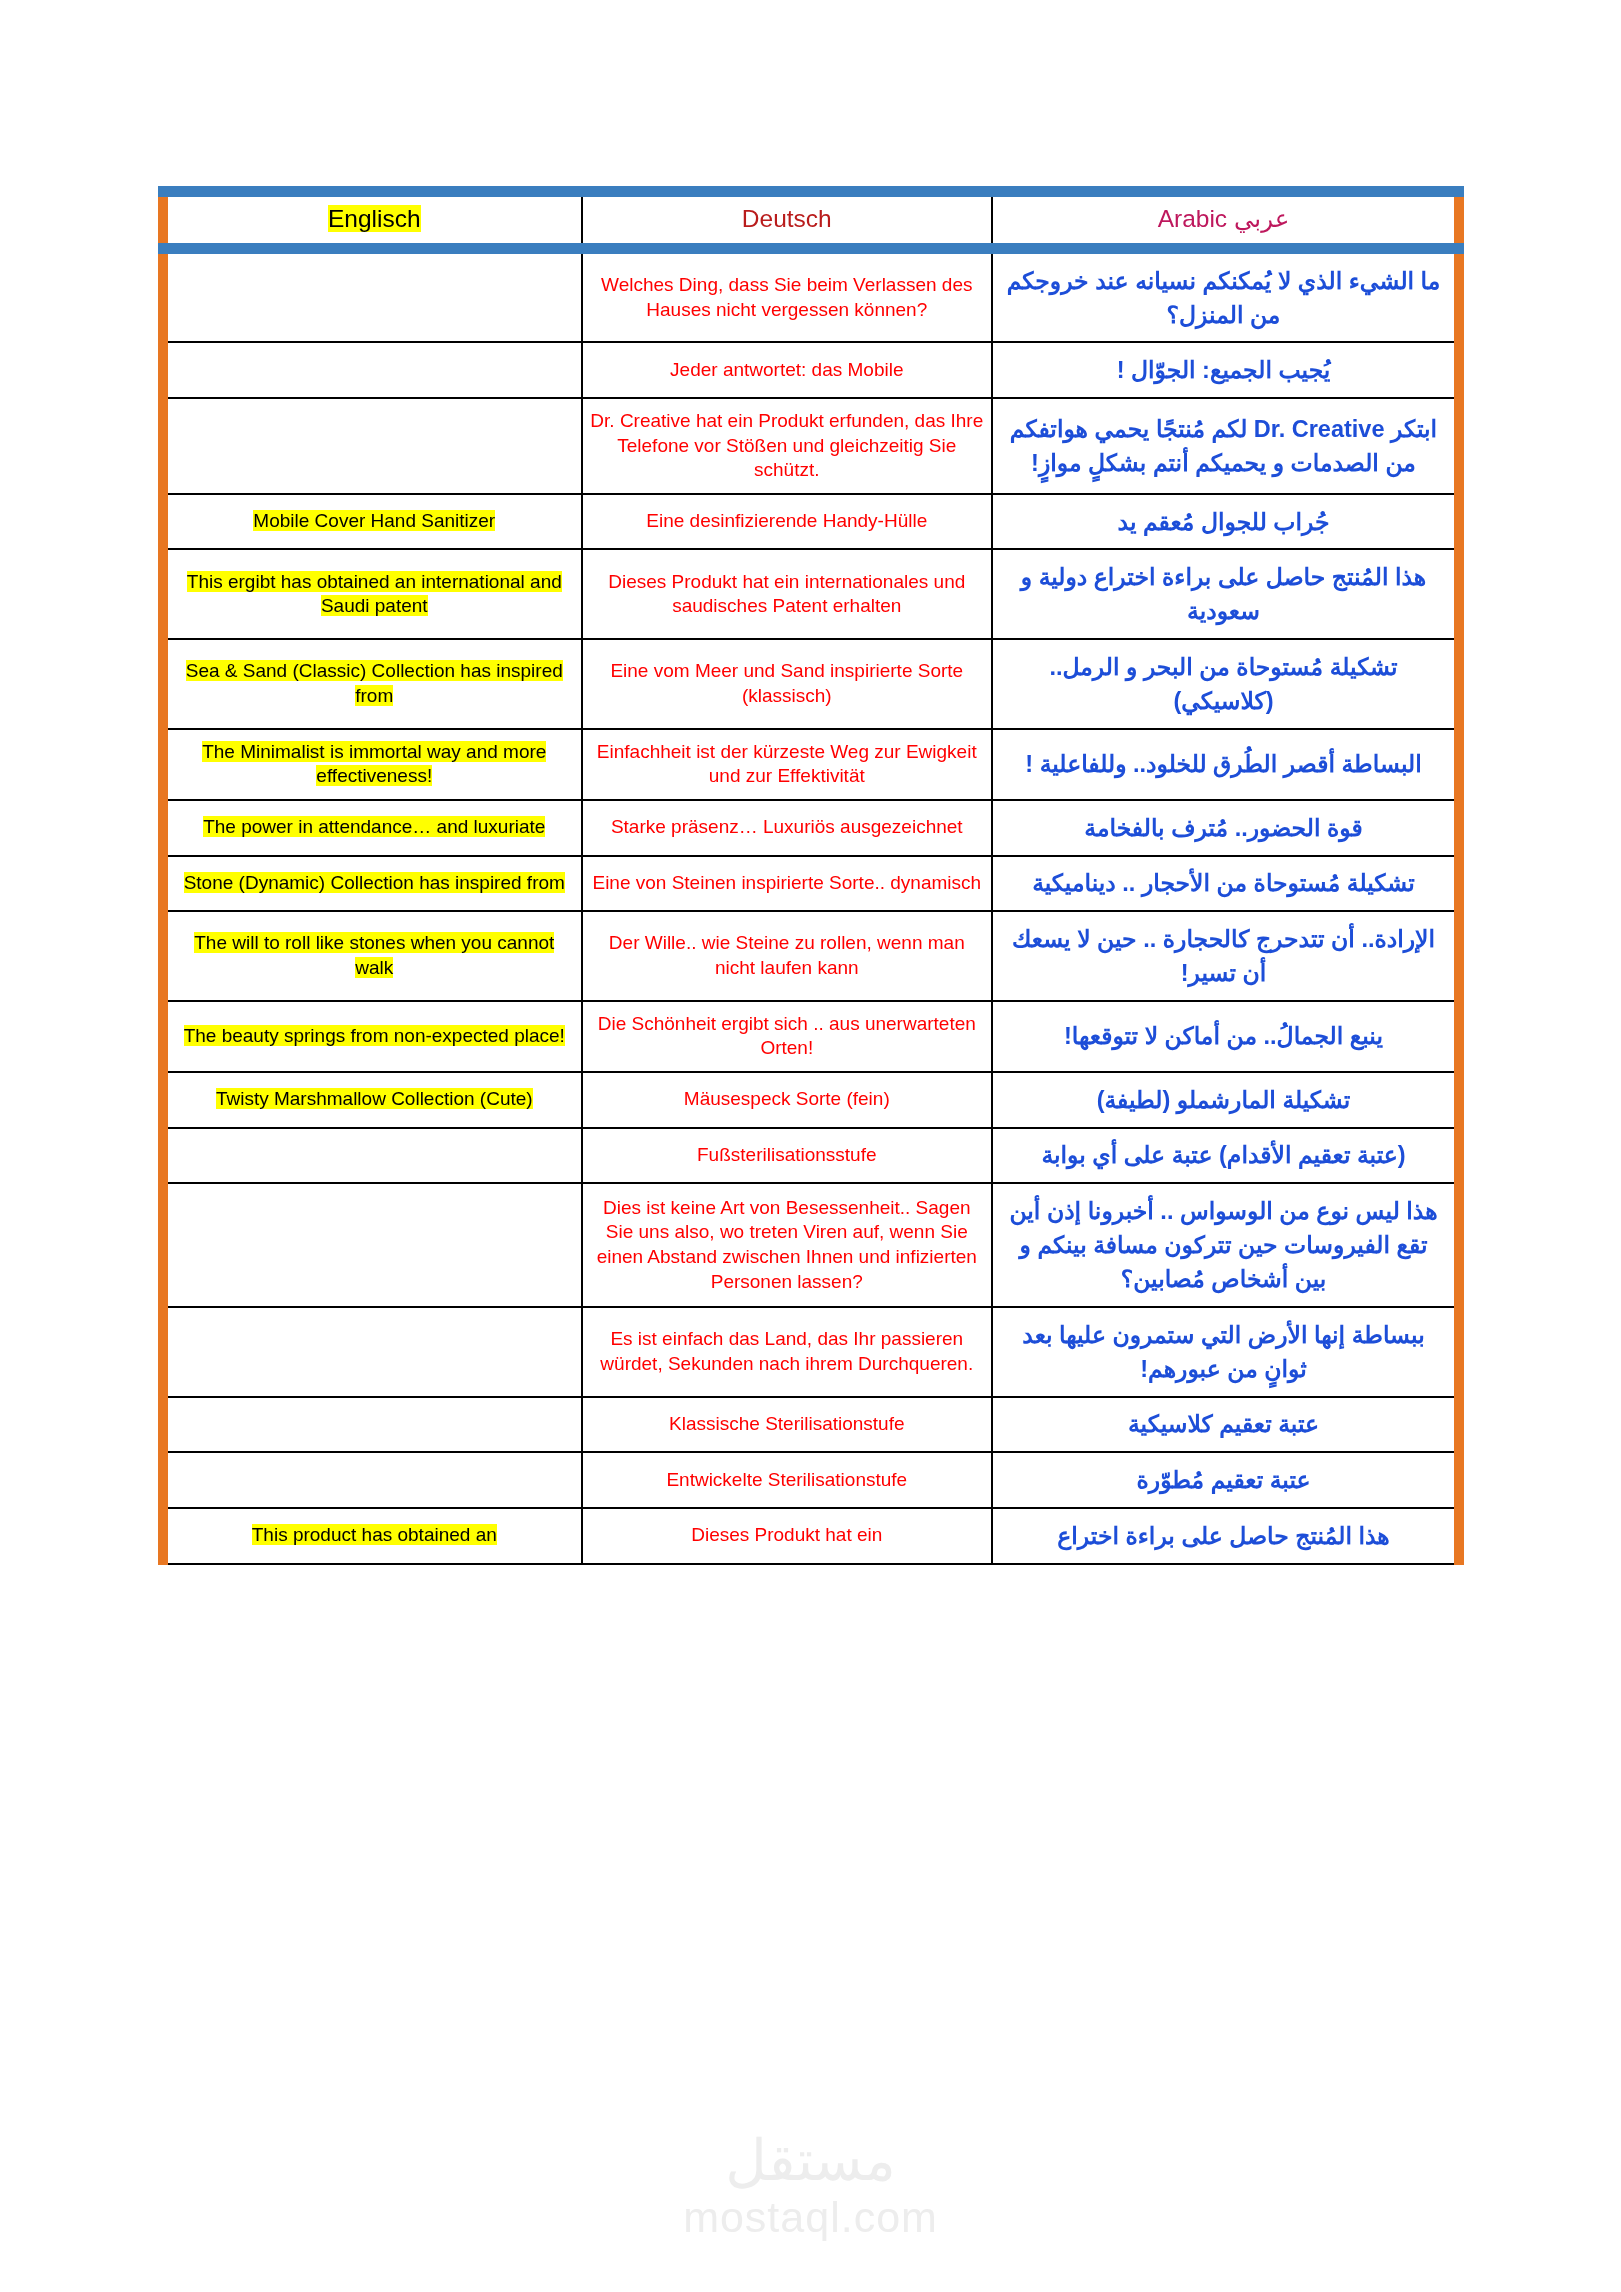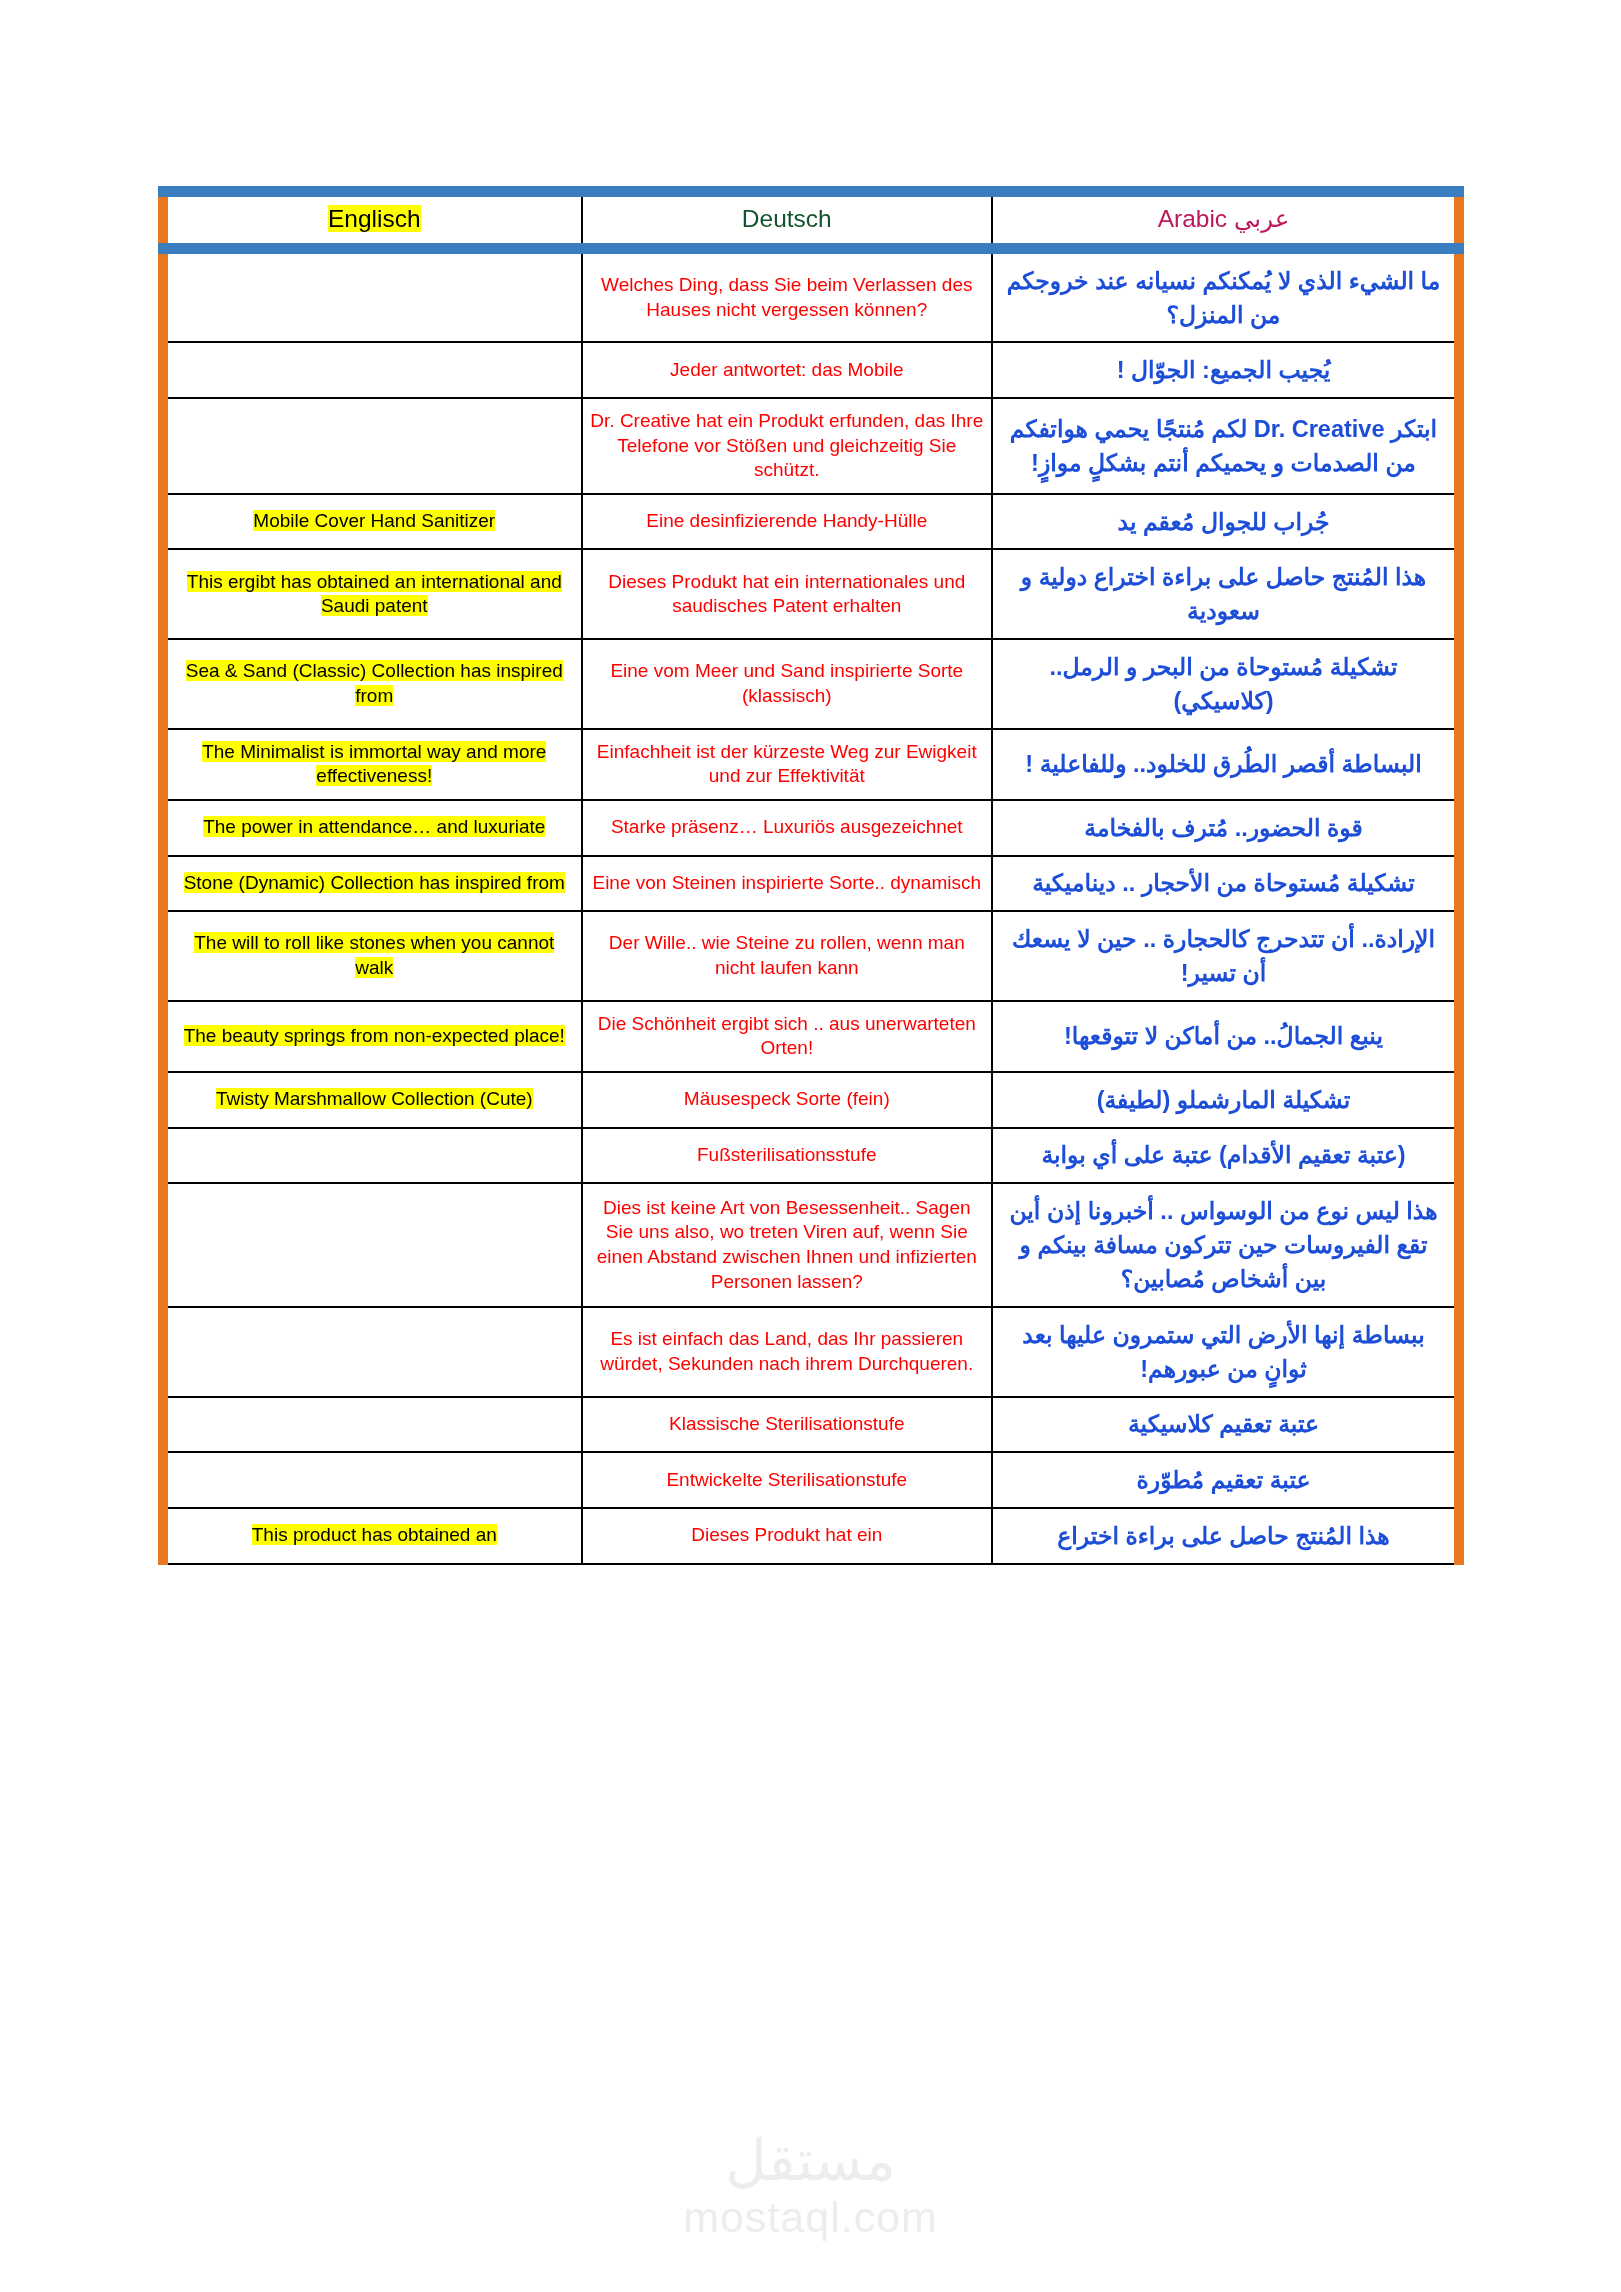--- a/index.html
+++ b/index.html
@@ -61,21 +61,21 @@
   }
   thead th.th-en { border-left: none; }
   thead th.th-ar { border-right: none; }
 
   .hl {
     background: #FFFF00;
     color: #000000;
     box-decoration-break: clone;
     -webkit-box-decoration-break: clone;
   }
-  .th-de-txt { color: #14532d; }
+  .th-de-txt { color: #b91c1c; }
   .th-ar-txt { color: #be185d; }
 
   tbody td {
     border: 2px solid #000000;
     padding: 9.8px 7.8px;
     font-size: 19px;
     line-height: 1.30;
     vertical-align: middle;
     text-align: center;
     background: #ffffff;

